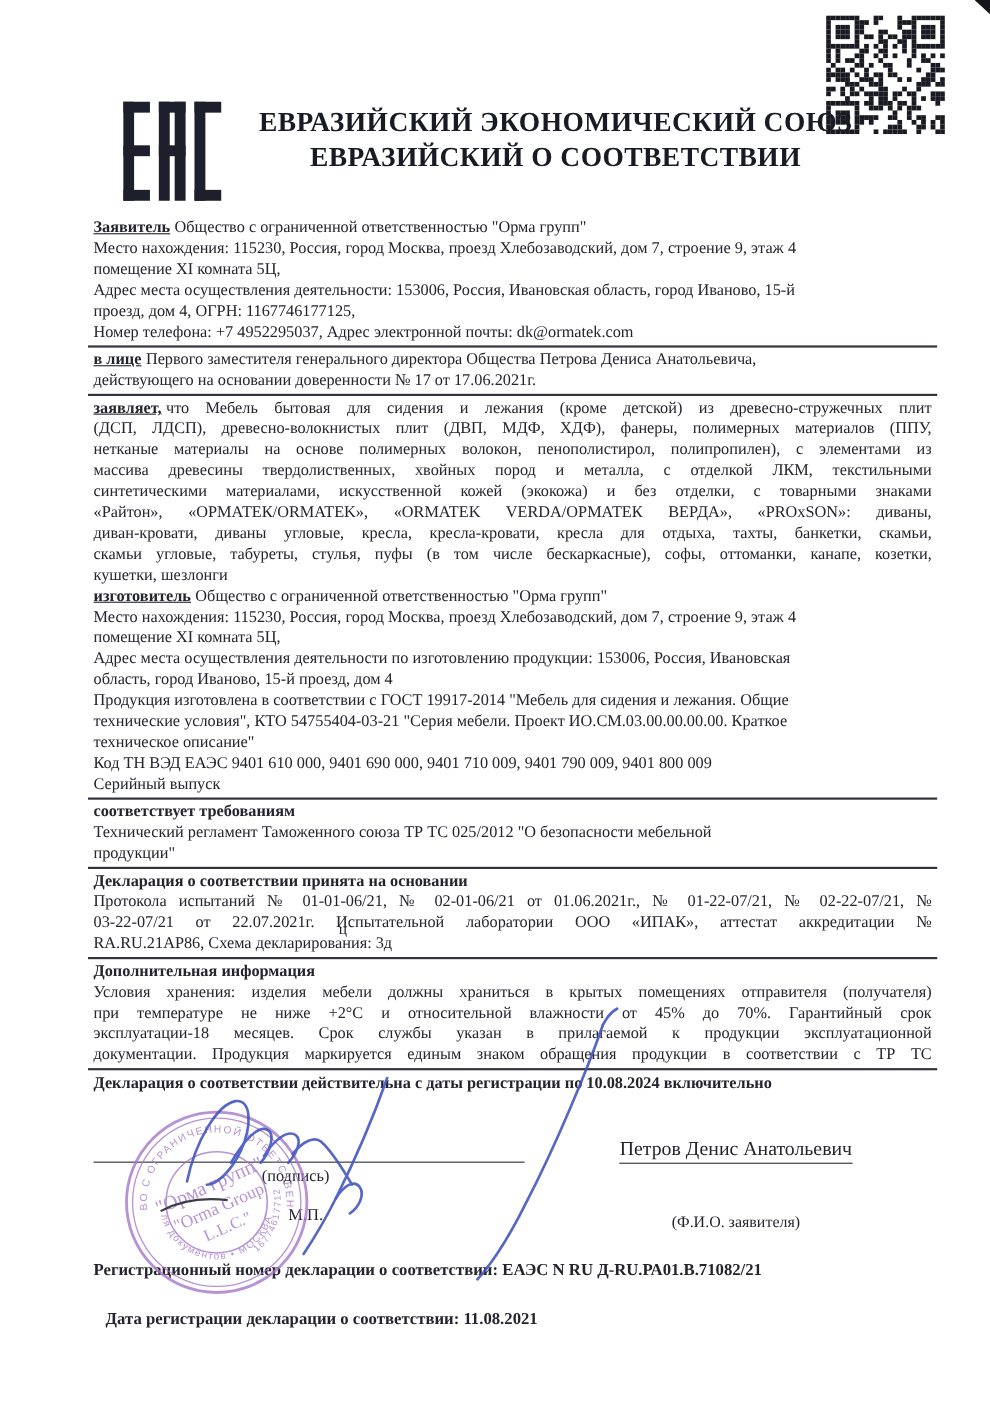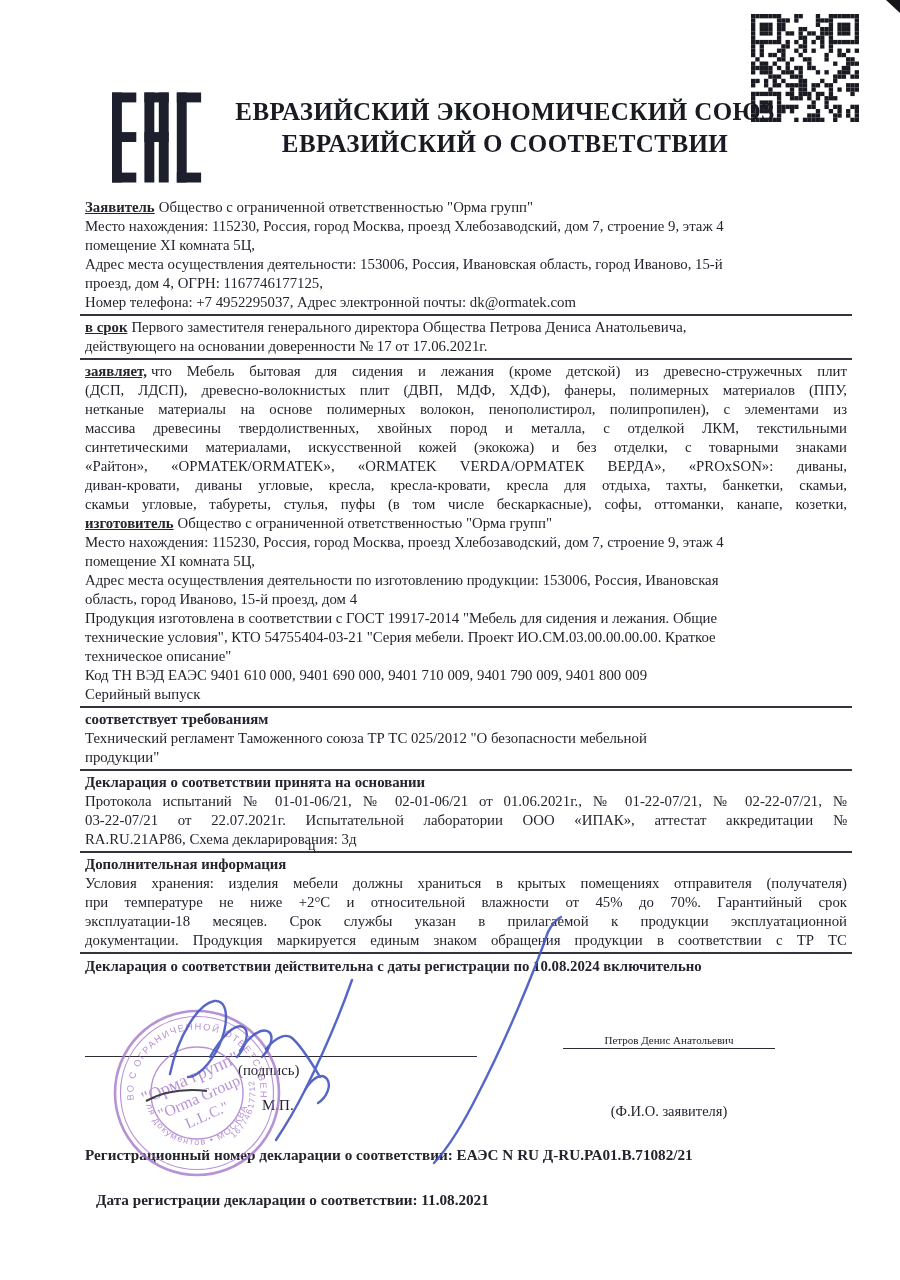--- a/index.html
+++ b/index.html
@@ -18,21 +18,21 @@
   .pre{white-space:pre-line;}
   .jlines{white-space:pre-line;text-align:justify;text-align-last:justify;}
   .lead{font-weight:bold;margin-right:4px;text-decoration:underline;}
   .head{font-weight:bold;}
   .rule{border-top:2px solid #33343e;margin:2px 0;margin-left:-5px;width:772px;height:0;}
   .validity{font-weight:bold;margin-top:3px !important;}
   
   .sig-line{position:absolute;left:85px;top:1056px;width:392px;border-top:1.7px solid #2c2d36;}
   .sign-label{position:absolute;left:238px;top:1062px;font-size:14.8px;}
   .mp-label{position:absolute;left:262px;top:1097px;font-size:15px;}
-  .fio{position:absolute;left:563px;top:1034px;width:212px;text-align:center;font-size:11px;
+  .fio{position:absolute;left:563px;top:1034px;width:212px;text-align:center;font-size:18px;
        border-bottom:1.4px solid #2c2d36;padding-bottom:2px;}
   .fio-label{position:absolute;left:563px;top:1103px;width:212px;text-align:center;font-size:14.5px;}
   .reg-line1{position:absolute;left:85px;top:1146px;font-size:15.2px;font-weight:bold;}
   .reg-line2{position:absolute;left:85px;top:1191px;font-size:15.2px;font-weight:bold;margin-left:11px;}
   
   .overlay{position:absolute;left:0;top:0;pointer-events:none;}
   .stray{position:absolute;left:308px;top:838px;font-size:14px;color:#23242e;}
 </style>
 </head>
 <body>
@@ -372,31 +372,32 @@
   </div>
 
   <div class="doc">
     <p class="pre"><b class="lead">Заявитель</b><span>Общество с ограниченной ответственностью "Орма групп"
 Место нахождения: 115230, Россия, город Москва, проезд Хлебозаводский, дом 7, строение 9, этаж 4
 помещение XI комната 5Ц,
 Адрес места осуществления деятельности: 153006, Россия, Ивановская область, город Иваново, 15-й
 проезд, дом 4, ОГРН: 1167746177125,
 Номер телефона: +7 4952295037, Адрес электронной почты: dk@ormatek.com</span></p>
     <div class="rule"></div>
-    <p class="pre"><b class="lead">в срок</b><span>Первого заместителя генерального директора Общества Петрова Дениса Анатольевича,
+    <p class="pre"><b class="lead">в лице</b><span>Первого заместителя генерального директора Общества Петрова Дениса Анатольевича,
 действующего на основании доверенности № 17 от 17.06.2021г.</span></p>
     <div class="rule"></div>
     <p class="jlines"><b class="lead">заявляет,</b><span>что Мебель бытовая для сидения и лежания (кроме детской) из древесно-стружечных плит
 (ДСП, ЛДСП), древесно-волокнистых плит (ДВП, МДФ, ХДФ), фанеры, полимерных материалов (ППУ,
 нетканые материалы на основе полимерных волокон, пенополистирол, полипропилен), с элементами из
 массива древесины твердолиственных, хвойных пород и металла, с отделкой ЛКМ, текстильными
 синтетическими материалами, искусственной кожей (экокожа) и без отделки, с товарными знаками
 «Райтон», «ОРМАТЕК/ORMATEK», «ORMATEK VERDA/ОРМАТЕК ВЕРДА», «PROxSON»: диваны,
 диван-кровати, диваны угловые, кресла, кресла-кровати, кресла для отдыха, тахты, банкетки, скамьи,
 скамьи угловые, табуреты, стулья, пуфы (в том числе бескаркасные), софы, оттоманки, канапе, козетки,</span></p>
+    <p>кушетки, шезлонги</p>
     <p class="pre"><b class="lead">изготовитель</b><span>Общество с ограниченной ответственностью "Орма групп"
 Место нахождения: 115230, Россия, город Москва, проезд Хлебозаводский, дом 7, строение 9, этаж 4
 помещение XI комната 5Ц,
 Адрес места осуществления деятельности по изготовлению продукции: 153006, Россия, Ивановская
 область, город Иваново, 15-й проезд, дом 4
 Продукция изготовлена в соответствии с ГОСТ 19917-2014 "Мебель для сидения и лежания. Общие
 технические условия", КТО 54755404-03-21 "Серия мебели. Проект ИО.СМ.03.00.00.00.00. Краткое
 техническое описание"
 Код ТН ВЭД ЕАЭС 9401 610 000, 9401 690 000, 9401 710 009, 9401 790 009, 9401 800 009
 Серийный выпуск</span></p>

